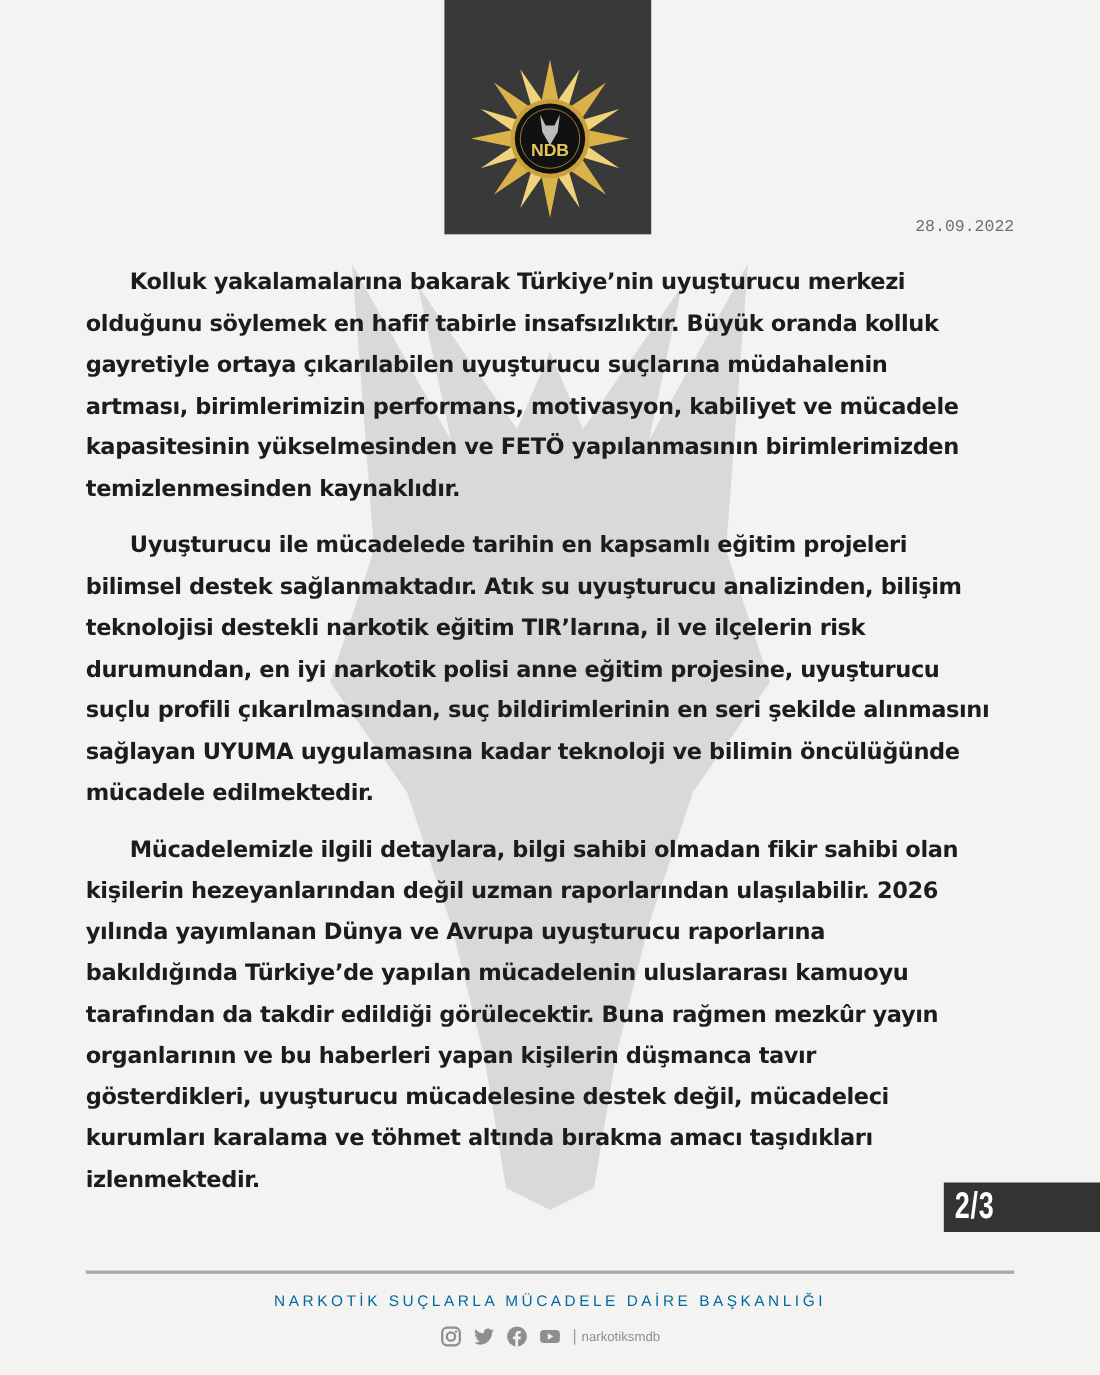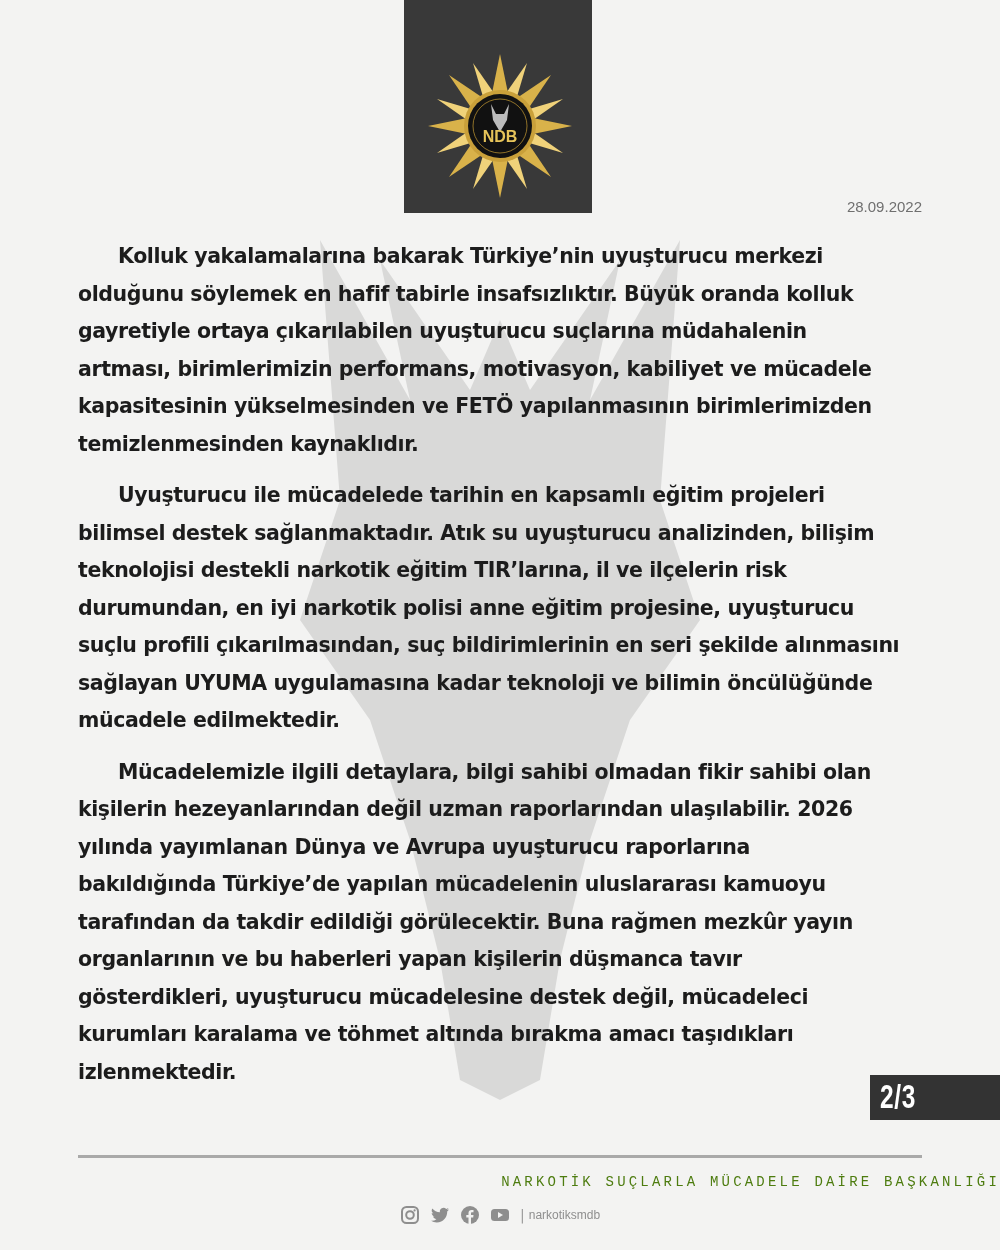--- a/index.html
+++ b/index.html
@@ -1,30 +1,30 @@
 <!DOCTYPE html>
 <html><head>
 <meta charset="utf-8">
 <style>
   html,body{margin:0;padding:0;}
   body{width:1000px;height:1250px;position:relative;overflow:hidden;
     background:#f3f3f2;font-family:"DejaVu Sans","Liberation Sans",sans-serif;}
   .bg-wolf{position:absolute;left:260px;top:200px;width:480px;height:900px;opacity:0.13;}
   .logo-box{position:absolute;left:404px;top:0;width:188px;height:213px;background:#393939;}
   .logo-box svg{position:absolute;left:22px;top:52px;}
-  .date{position:absolute;right:78px;top:198px;font-size:15px;color:#6f6f6f;font-family:Liberation Sans, sans-serif;margin-left:12px;}
+  .date{position:absolute;right:78px;top:198px;font-size:15px;color:#6f6f6f;font-family:Liberation Mono, monospace;margin-left:12px;}
   .content{position:absolute;left:78px;top:238px;width:860px;font-weight:bold;}
   .para{margin:0 0 14px 0;}
   .line{display:block;font-size:20.5px;line-height:37.5px;color:#1c1c1c;white-space:nowrap;letter-spacing:-0.4px;}
   .indent{padding-left:40px;}
-  .page-badge{position:absolute;right:0;top:1075px;width:130px;height:45px;background:#333333;}
+  .page-badge{position:absolute;right:0;top:1075px;width:142px;height:45px;background:#333333;}
   .page-badge span{position:absolute;left:10px;top:2px;color:#fff;font-weight:bold;font-size:34px;
     font-family:"Liberation Sans",sans-serif;transform:scaleX(0.72);transform-origin:left;letter-spacing:1px;}
   .divider{position:absolute;left:78px;right:78px;top:1155px;height:3px;background:#a9a9a9;}
-  .footer-title{position:absolute;left:0;right:0;top:1174px;text-align:right;font-size:14px;letter-spacing:3.2px;color:#4d7c0f;font-family:Liberation Mono, monospace;}
+  .footer-title{position:absolute;left:0;right:0;top:1174px;text-align:center;font-size:14px;letter-spacing:3.2px;color:#0369a1;font-family:Liberation Sans, sans-serif;}
   .social{position:absolute;left:400px;top:1204px;height:22px;display:flex;align-items:center;gap:10px;}
   .social .ic{width:20px;height:20px;display:inline-block;}
   .social .handle{font-size:12px;color:#8e8e8e;font-family:"Liberation Sans",sans-serif;}
   .social .sep{color:#9a9a9a;font-size:14px;margin-right:-6px;}
 </style>
 </head>
 <body>
 
 <svg class="bg-wolf" viewBox="0 0 480 900">
   <path d="M60 40 L150 200 L120 60 L210 190 L240 120 L270 190 L360 60 L330 200 L420 40 L400 300 L440 420 L370 520 L330 640 L300 760 L280 880 L240 900 L200 880 L180 760 L150 640 L110 520 L40 420 L80 300 Z" fill="#333"></path>

